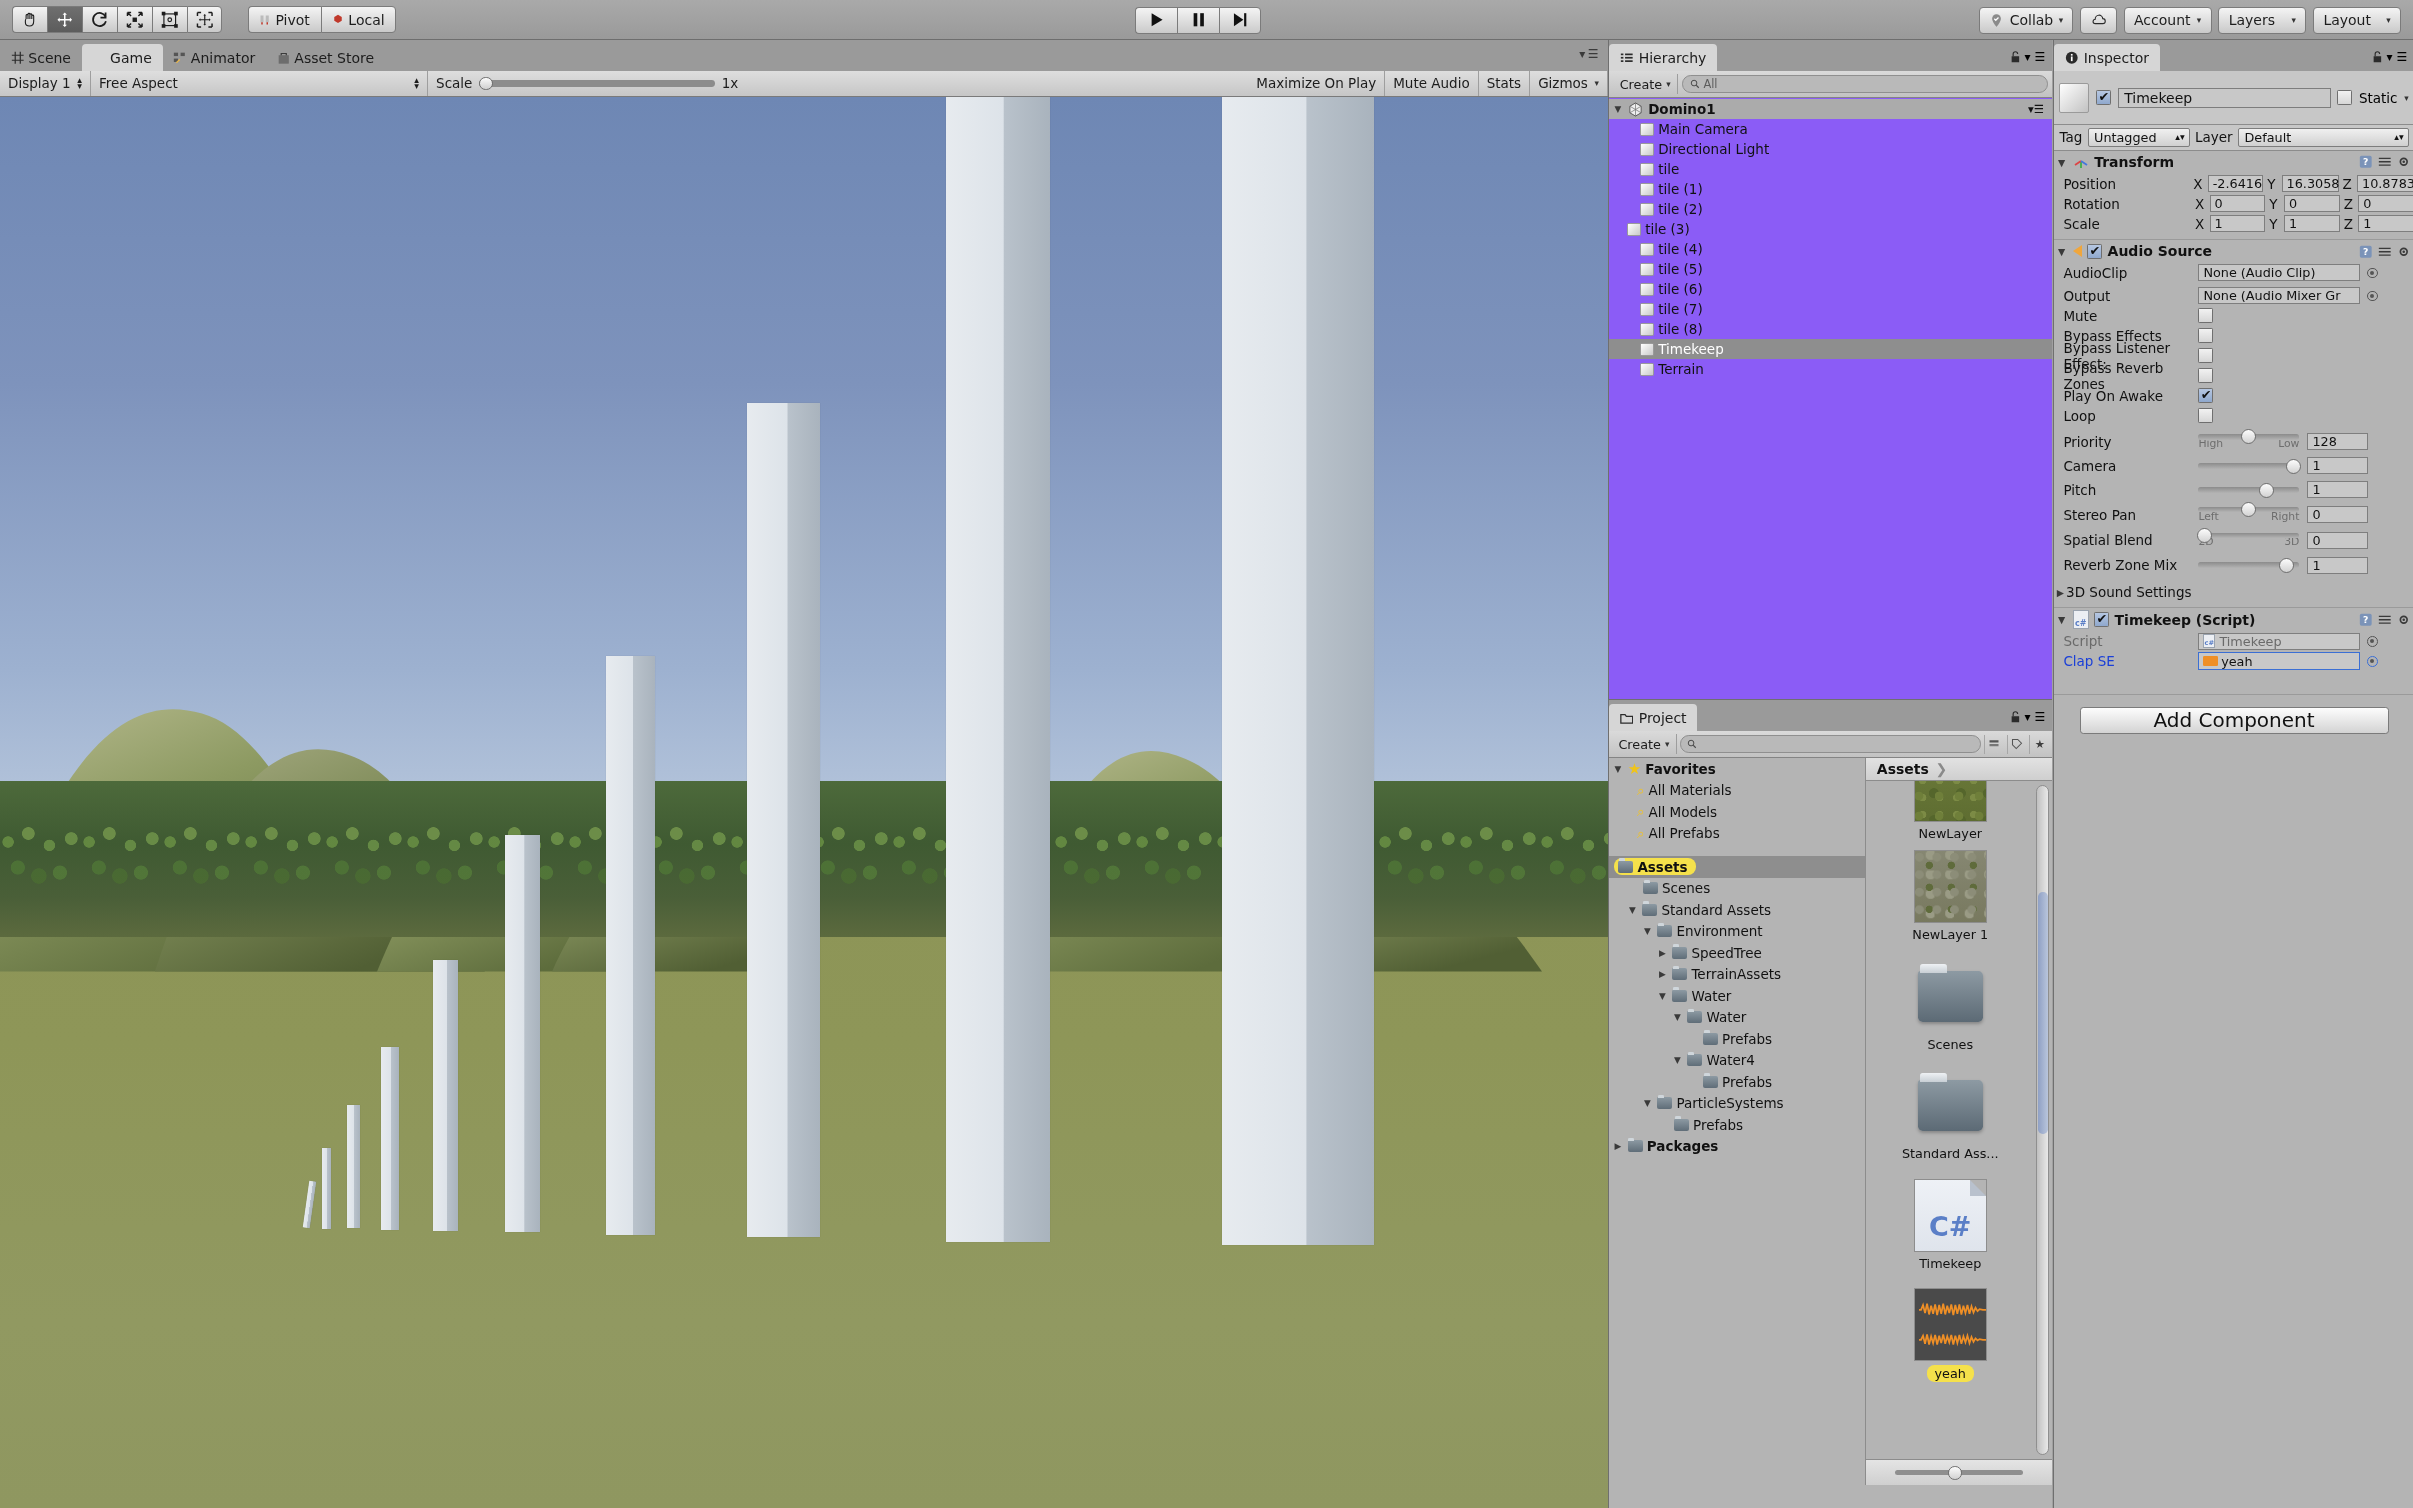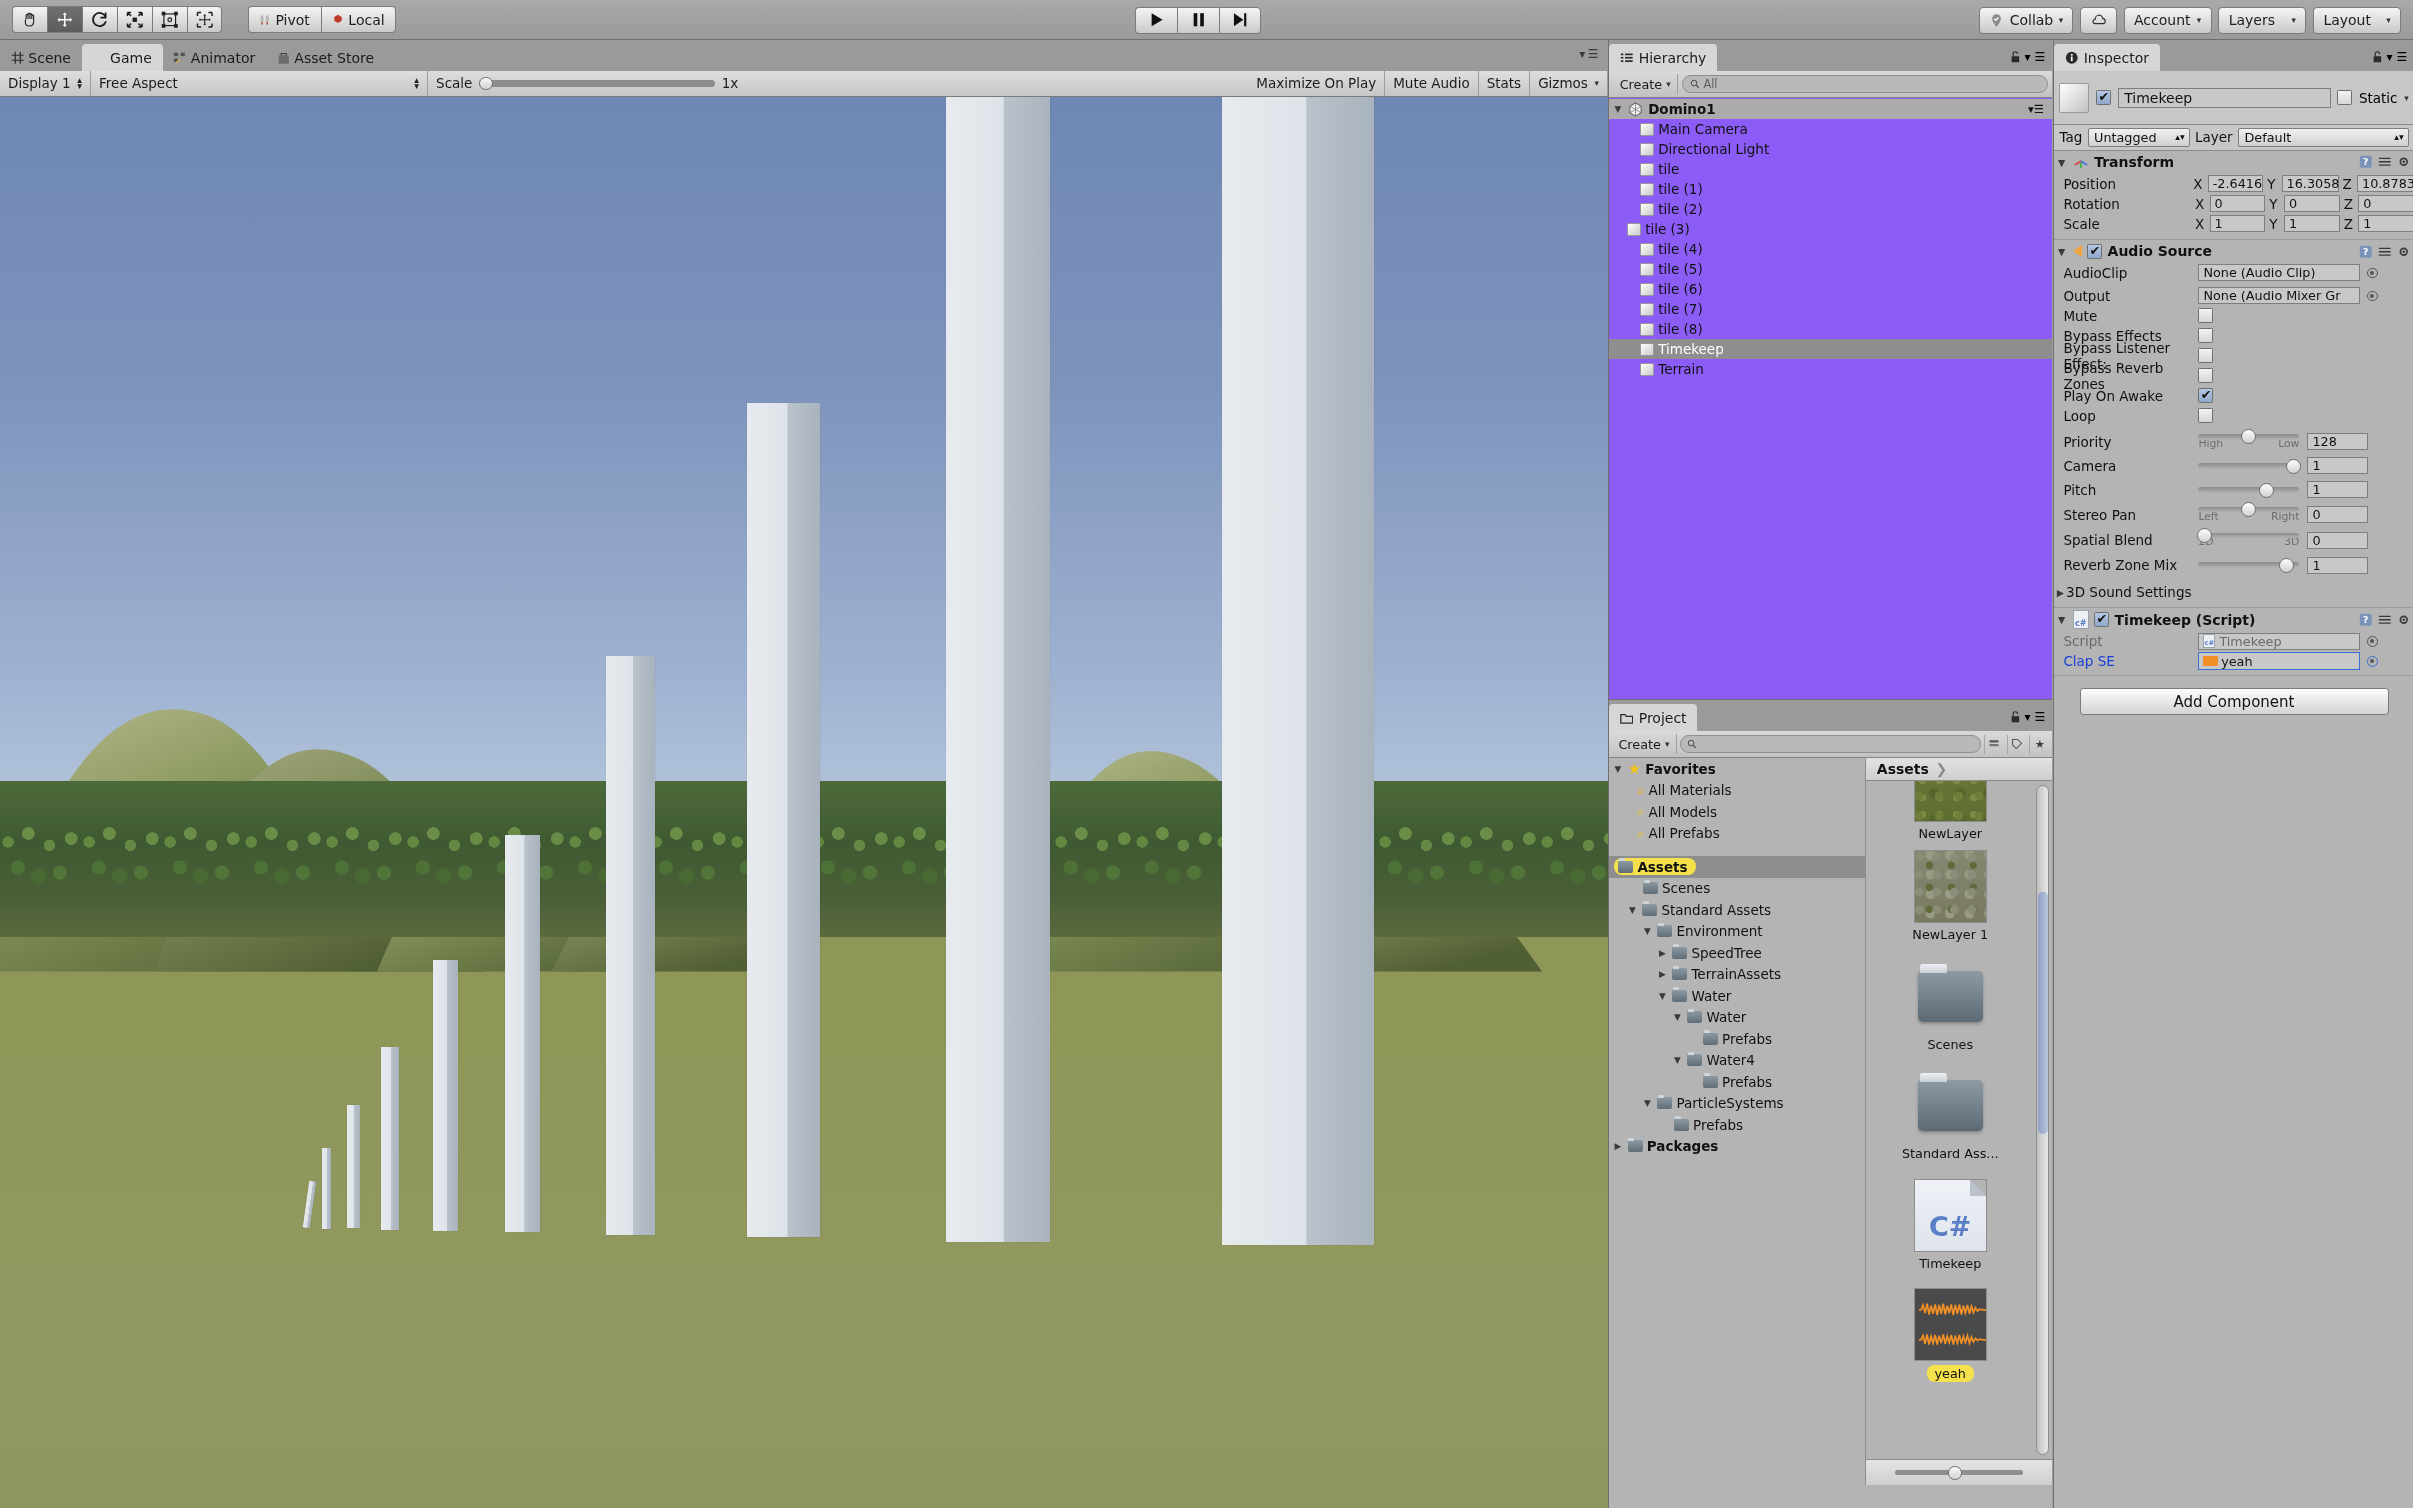--- a/index.html
+++ b/index.html
@@ -214,21 +214,21 @@
   .sl-knob { position:absolute; top:-4.7px; width:15px; height:15px; border-radius:50%;
     background:linear-gradient(#fcfcfc,#d2d2d2); border:0.7px solid #6f6f6f; }
   .sl-ends { display:flex; justify-content:space-between; width:101px;
     font-size:10.8px; color:#6e6e6e; margin-top:-2.7px; }
   .radio { width:10.8px; height:10.8px; border:1.3px solid #555; border-radius:50%;
     display:inline-block; position:relative; }
   .radio:after { content:""; position:absolute; left:2px; top:2px; width:4px; height:4px;
     border-radius:50%; background:#555; }
   .addcomp { margin:12px auto 0; width:309px; height:27px;
     background:linear-gradient(#fdfdfd,#d3d3d3); border:0.7px solid #7b7b7b; border-radius:3.4px;
-    display:flex; align-items:center; justify-content:center; font-size:15px; color:#111; }
+    display:flex; justify-content:center; font-size:20px; color:#111; }
   .speaker { width:0;height:0;border-style:solid;border-width:6px 9.4px 6px 0;
     border-color:transparent #f0a63c transparent transparent;}
   .csbadge { width:16px; height:19px; background:#eceff4; border:0.7px solid #9aa3af;
     font-size:8px; color:#5b7fc7; display:flex; align-items:flex-end; justify-content:center;
     font-weight:bold; flex:none;}
   .clapfield { height:17.5px; background:#c8c8c8; border:1.3px solid #3b6fd4;
     display:flex; align-items:center; gap:3.4px; padding-left:3.4px; font-size:12.8px; color:#111; }
   .wavechip { width:15px; height:9.4px; background:#ef8f26; border-radius:1.3px; flex:none; }
 </style>
 </head>
@@ -1016,21 +1016,21 @@
         </span>
       </div>
       <div class="row">
         <span class="rlabel" style="color:#6a6a6a">Script</span>
         <div class="field" style="width:162px;color:#6a6a6a;gap:4px">
           <span class="csbadge" style="width:12px;height:13.5px;font-size:6.7px">c#</span>
           <span>Timekeep</span>
         </div>
         <span class="radio" style="margin-left:6.7px"></span>
       </div>
-      <div class="row" style="margin-bottom:4px">
+      <div class="row" style="margin-bottom:23px">
         <span class="rlabel" style="color:#1a3fd8">Clap SE</span>
         <div class="clapfield" style="width:162px">
           <span class="wavechip"></span>
           <span>yeah</span>
         </div>
         <span class="radio" style="margin-left:6.7px;border-color:#3b6fd4"></span>
       </div>
     </div>
 
     <div class="addcomp">

